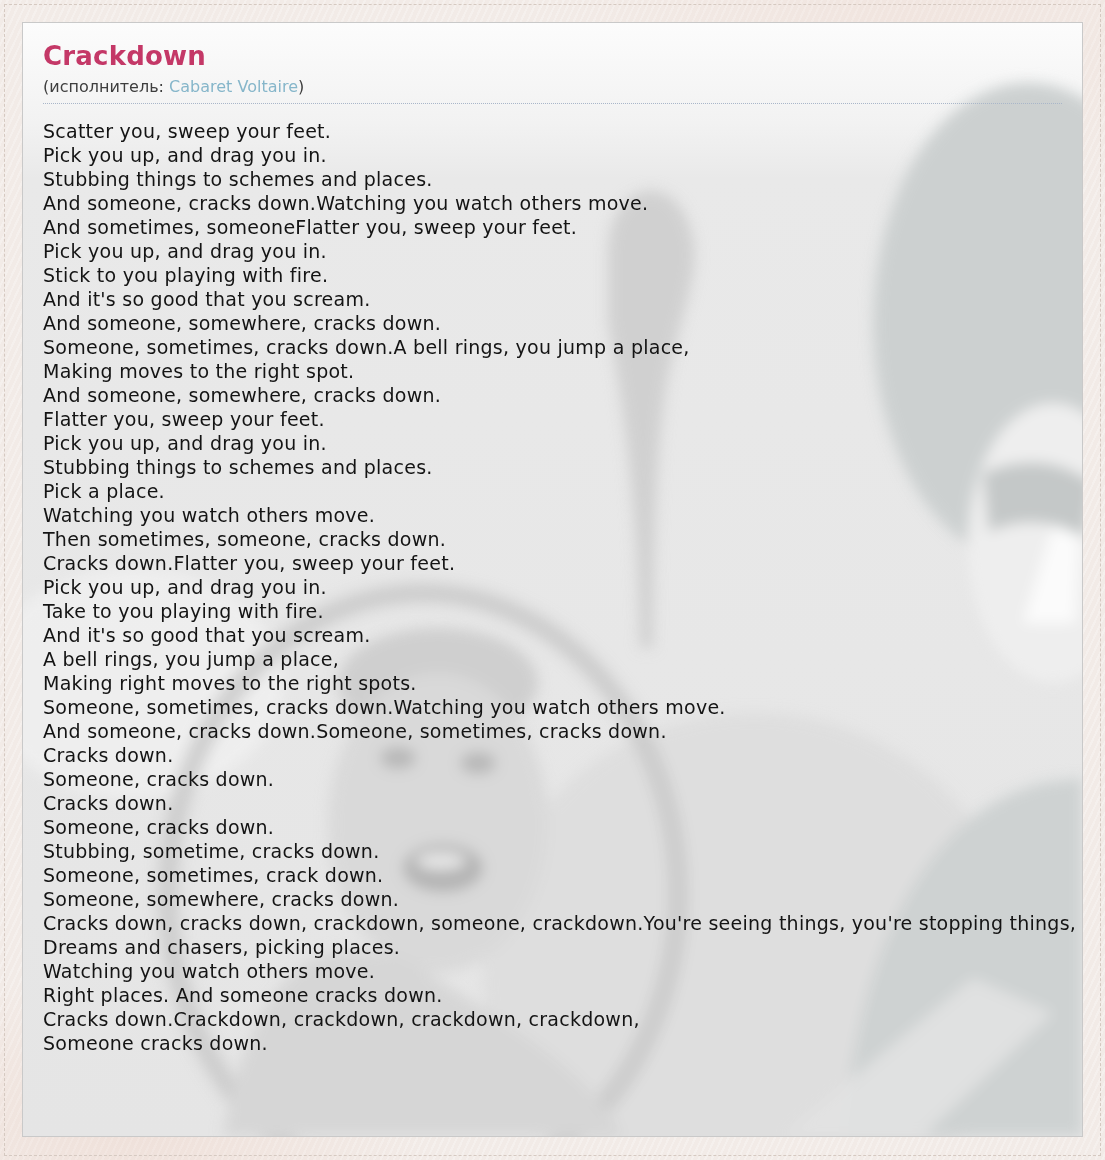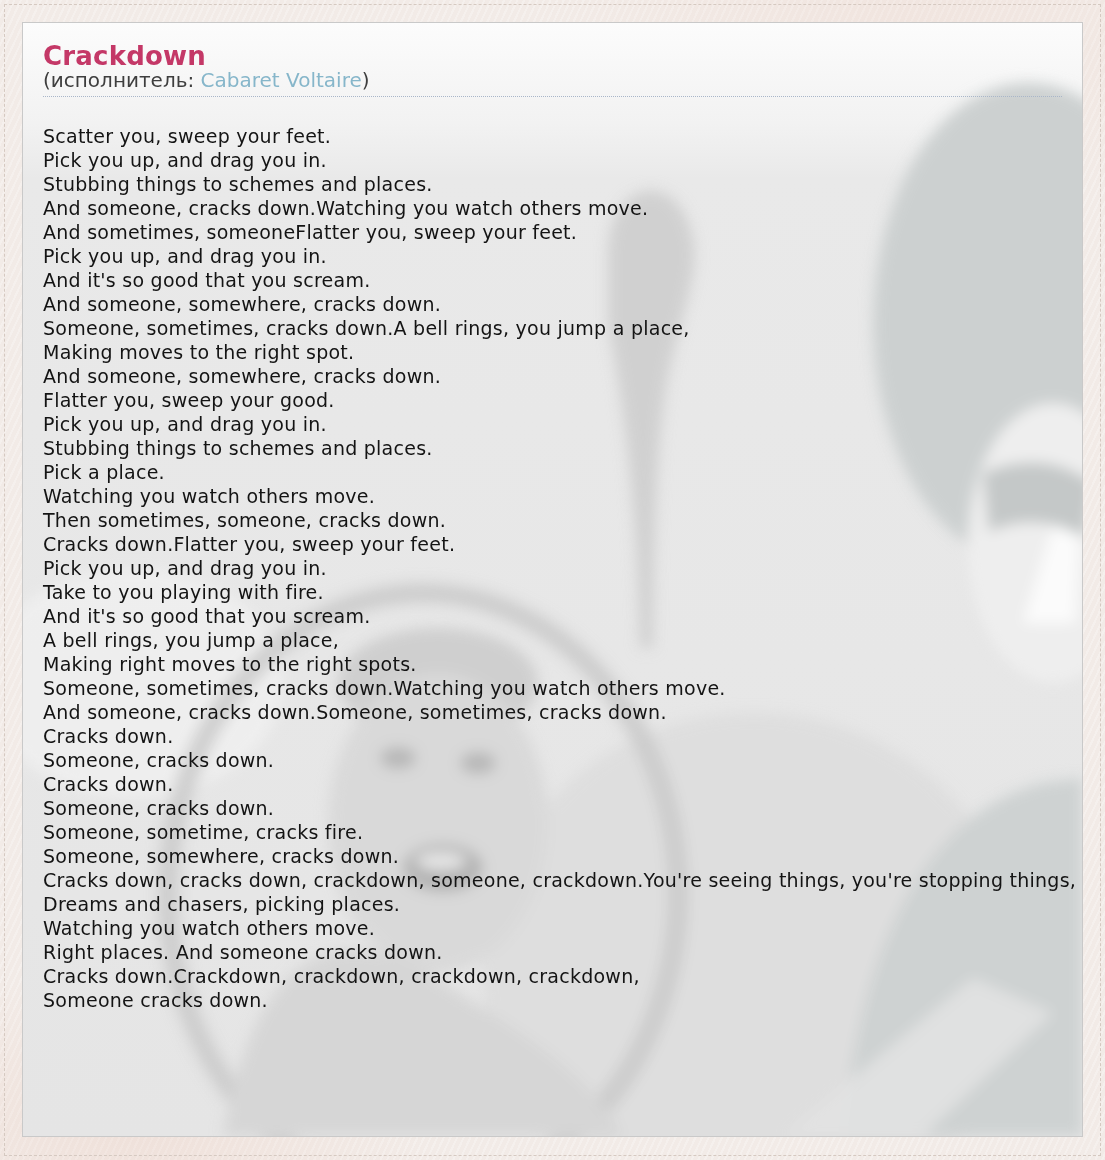--- a/index.html
+++ b/index.html
@@ -49,34 +49,34 @@
   }
   .page-title {
     margin: 0;
     font-size: 26px;
     line-height: 30px;
     font-weight: bold;
     color: var(--title-color, #c43867);
     letter-spacing: 0.2px;
   }
   .artist-line {
-    margin-top: 0;
+    margin-top: 7px;
     padding-bottom: 7px;
-    font-size: 20px;
+    font-size: 16px;
     line-height: 18px;
     color: var(--subtitle-color, #3e3e3e);
     border-bottom: 1px dotted var(--separator-color, #a9b6c9);
   }
   .artist-link {
     color: var(--artist-link-color, #86b6ca);
     text-decoration: none;
     cursor: pointer;
   }
   .lyrics {
-    margin-top: 27px;
+    margin-top: 15px;
     font-size: 19px;
     line-height: 24px;
     letter-spacing: 0.25px;
     color: var(--lyrics-color, #141414);
   }
   .lyric-line {
     white-space: nowrap; 
   }
 </style>
 </head>
@@ -140,44 +140,46 @@
       <span>(исполнитель: </span><a class="artist-link">Cabaret Voltaire</a><span>)</span>
     </div>
 
     <div class="lyrics">
         <div class="lyric-line">Scatter you, sweep your feet.</div>
         <div class="lyric-line">Pick you up, and drag you in.</div>
         <div class="lyric-line">Stubbing things to schemes and places.</div>
         <div class="lyric-line">And someone, cracks down.Watching you watch others move.</div>
         <div class="lyric-line">And sometimes, someoneFlatter you, sweep your feet.</div>
         <div class="lyric-line">Pick you up, and drag you in.</div>
+        <div class="lyric-line">Stick to you playing with fire.</div>
         <div class="lyric-line">And it's so good that you scream.</div>
         <div class="lyric-line">And someone, somewhere, cracks down.</div>
         <div class="lyric-line">Someone, sometimes, cracks down.A bell rings, you jump a place,</div>
         <div class="lyric-line">Making moves to the right spot.</div>
         <div class="lyric-line">And someone, somewhere, cracks down.</div>
-        <div class="lyric-line">Flatter you, sweep your good.</div>
+        <div class="lyric-line">Flatter you, sweep your feet.</div>
         <div class="lyric-line">Pick you up, and drag you in.</div>
         <div class="lyric-line">Stubbing things to schemes and places.</div>
         <div class="lyric-line">Pick a place.</div>
         <div class="lyric-line">Watching you watch others move.</div>
         <div class="lyric-line">Then sometimes, someone, cracks down.</div>
         <div class="lyric-line">Cracks down.Flatter you, sweep your feet.</div>
         <div class="lyric-line">Pick you up, and drag you in.</div>
         <div class="lyric-line">Take to you playing with fire.</div>
         <div class="lyric-line">And it's so good that you scream.</div>
         <div class="lyric-line">A bell rings, you jump a place,</div>
         <div class="lyric-line">Making right moves to the right spots.</div>
         <div class="lyric-line">Someone, sometimes, cracks down.Watching you watch others move.</div>
         <div class="lyric-line">And someone, cracks down.Someone, sometimes, cracks down.</div>
         <div class="lyric-line">Cracks down.</div>
         <div class="lyric-line">Someone, cracks down.</div>
         <div class="lyric-line">Cracks down.</div>
         <div class="lyric-line">Someone, cracks down.</div>
-        <div class="lyric-line">Someone, sometime, cracks fire.</div>
+        <div class="lyric-line">Stubbing, sometime, cracks down.</div>
+        <div class="lyric-line">Someone, sometimes, crack down.</div>
         <div class="lyric-line">Someone, somewhere, cracks down.</div>
         <div class="lyric-line">Cracks down, cracks down, crackdown, someone, crackdown.You're seeing things, you're stopping things,</div>
         <div class="lyric-line">Dreams and chasers, picking places.</div>
         <div class="lyric-line">Watching you watch others move.</div>
         <div class="lyric-line">Right places. And someone cracks down.</div>
         <div class="lyric-line">Cracks down.Crackdown, crackdown, crackdown, crackdown,</div>
         <div class="lyric-line">Someone cracks down.</div>
       </div>
   </div>
 

